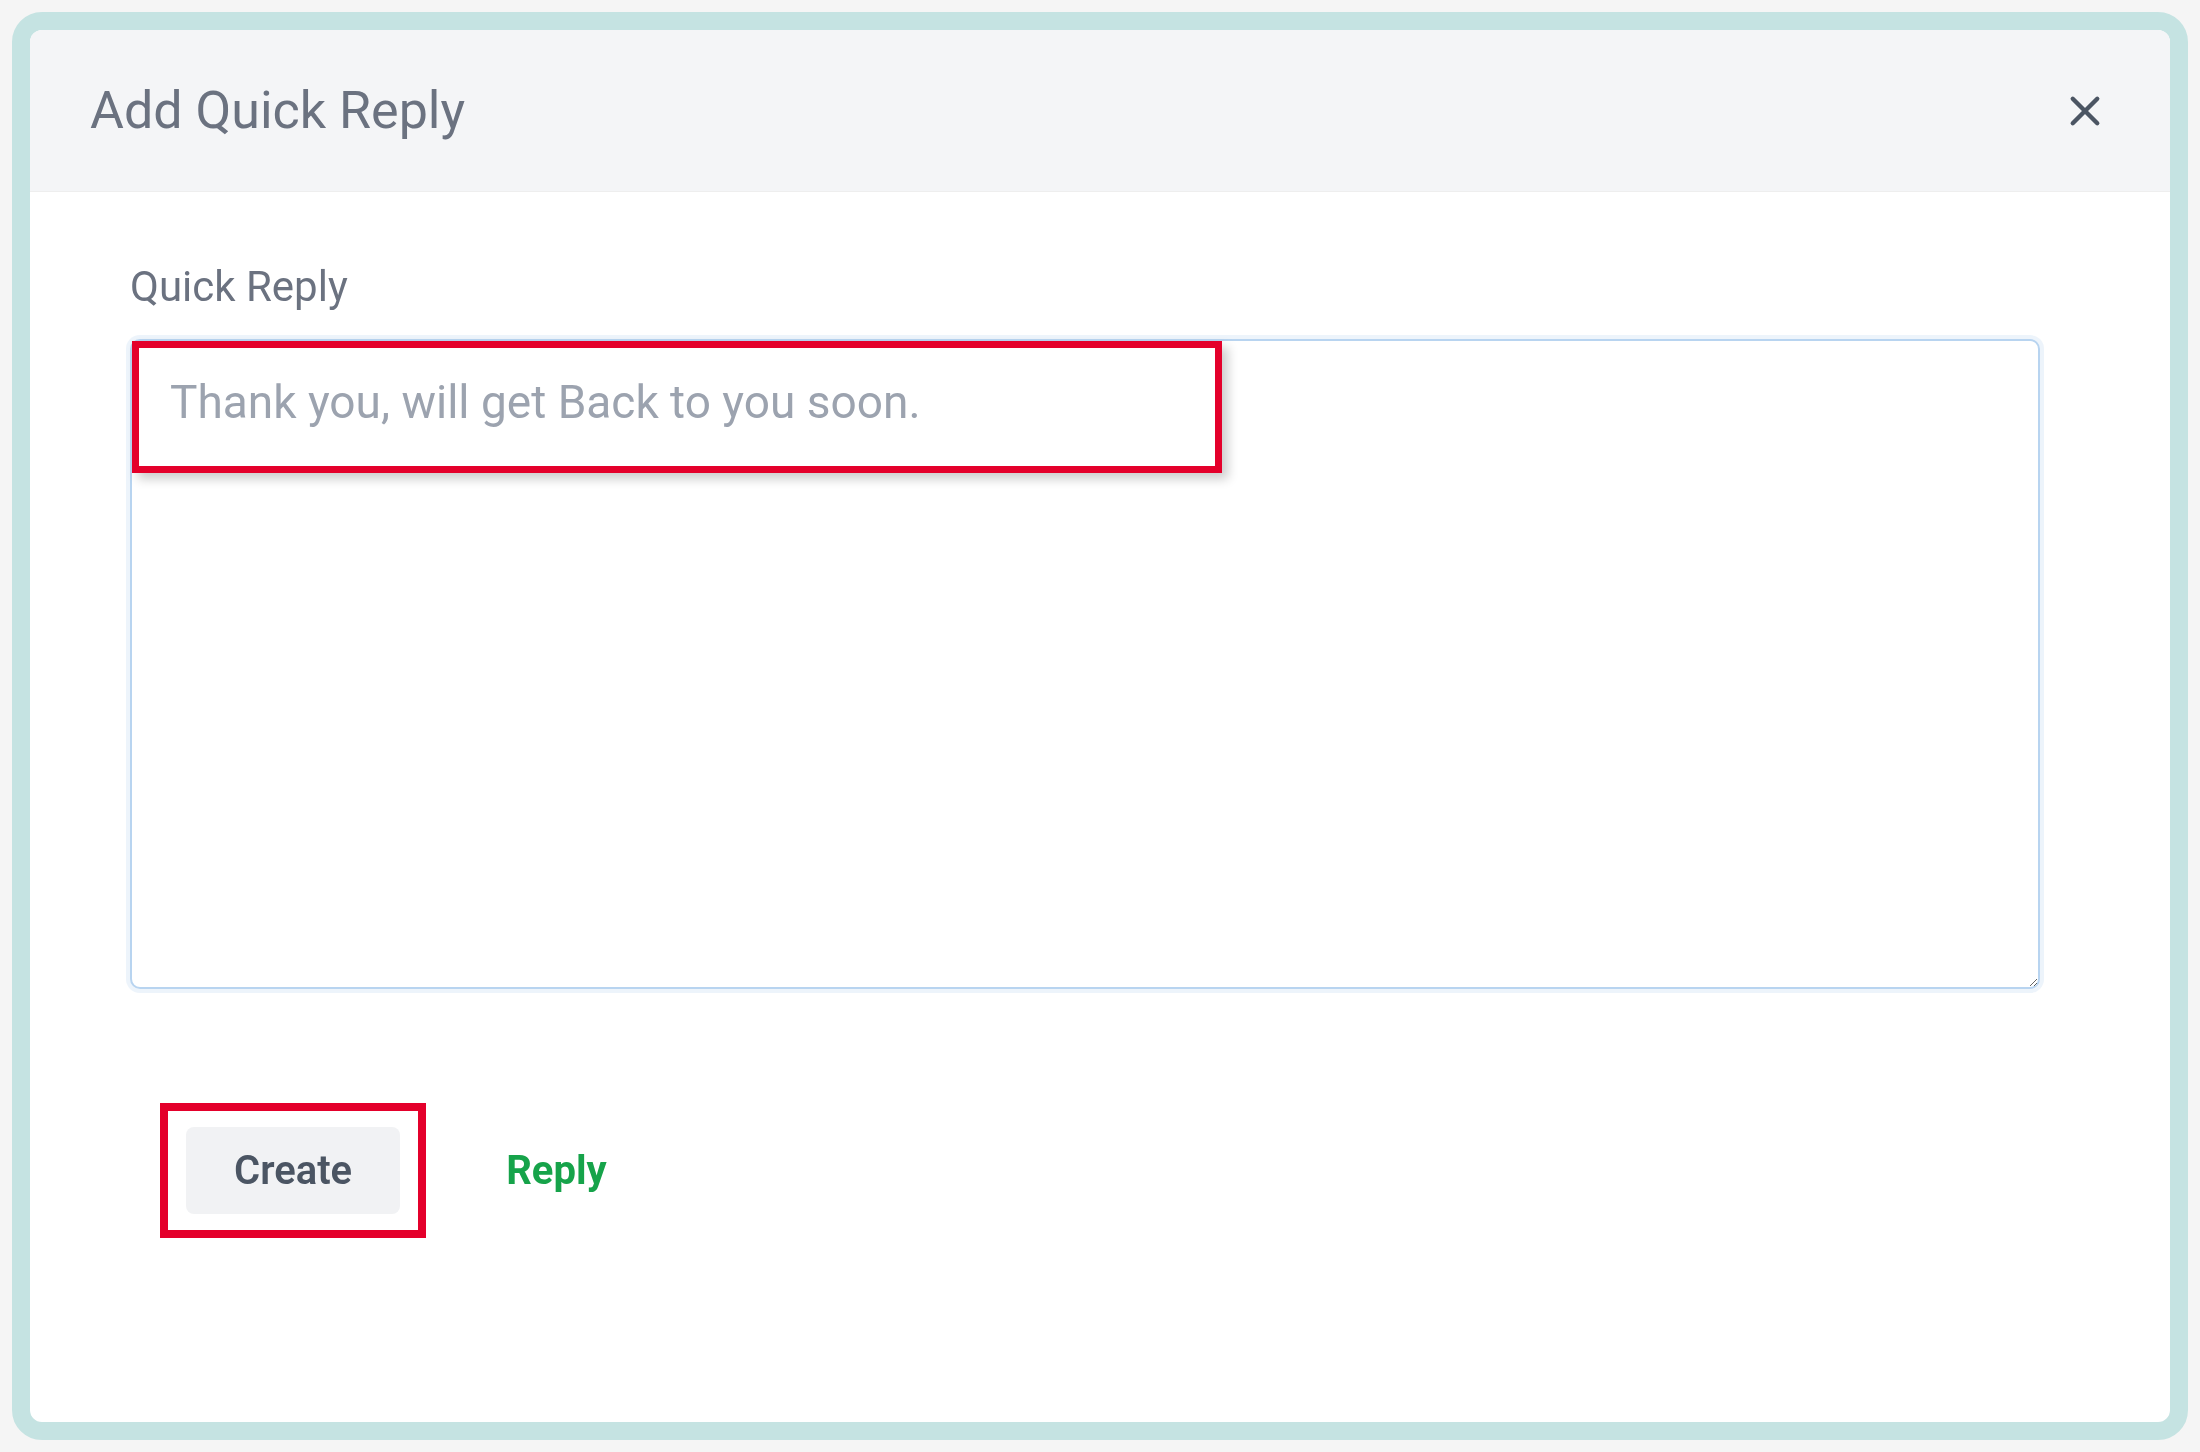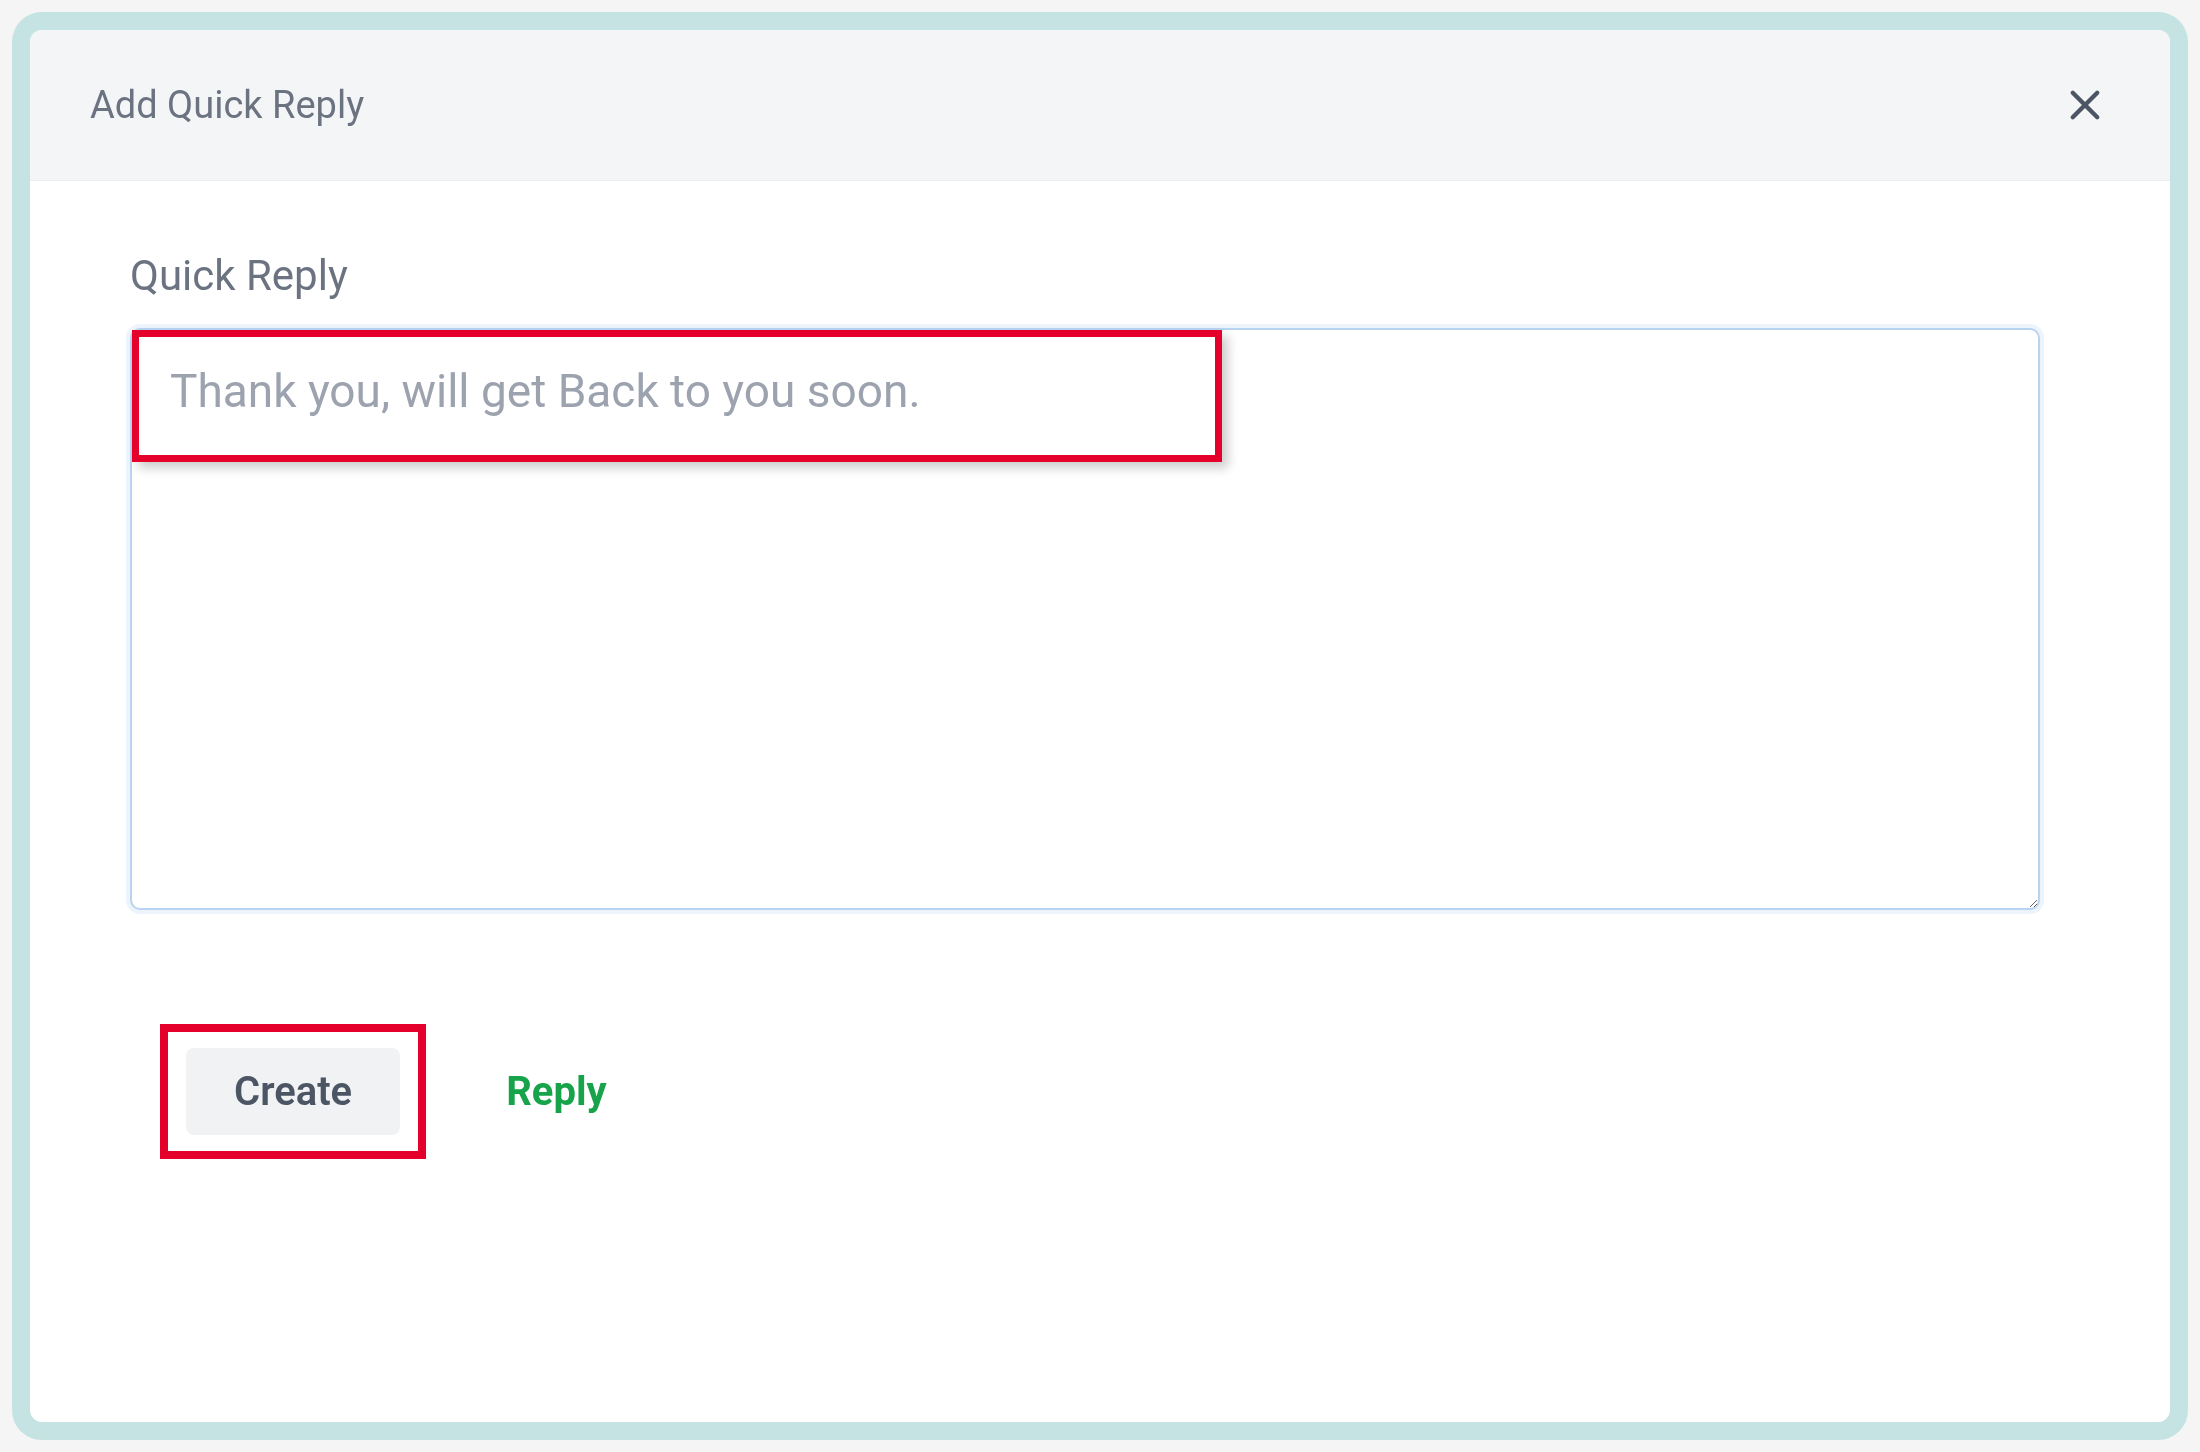--- a/index.html
+++ b/index.html
@@ -28,21 +28,21 @@
     .modal-header {
       background: #f4f5f7;
       padding: 50px 60px;
       display: flex;
       justify-content: space-between;
       align-items: center;
       border-bottom: 1px solid #eeeeee;
     }
     
     .modal-title {
-      font-size: 38px;
+      font-size: 52px;
       font-weight: 400;
       color: #6b7280;
     }
     
     .close-btn {
       width: 50px;
       height: 50px;
       display: flex;
       align-items: center;
       justify-content: center;
@@ -78,21 +78,21 @@
       width: 1090px;
       height: 132px;
       border: 7px solid #e4002b;
       pointer-events: none;
       z-index: 10;
       box-shadow: 6px 6px 10px rgba(0,0,0,0.2);
     }
     
     .textarea-field {
       width: 100%;
-      height: 582px;
+      height: 650px;
       padding: 34px 38px;
       font-size: 46px;
       font-family: inherit;
       color: #9ca3af;
       border: 2px solid #b8d4f0;
       border-radius: 10px;
       outline: none;
       resize: both;
       background: #ffffff;
       box-shadow: 0 0 0 4px rgba(184, 212, 240, 0.25);

